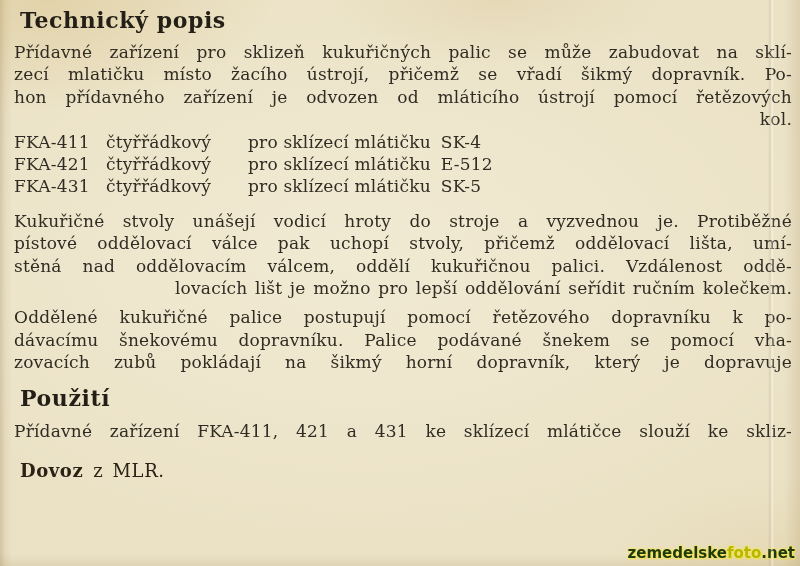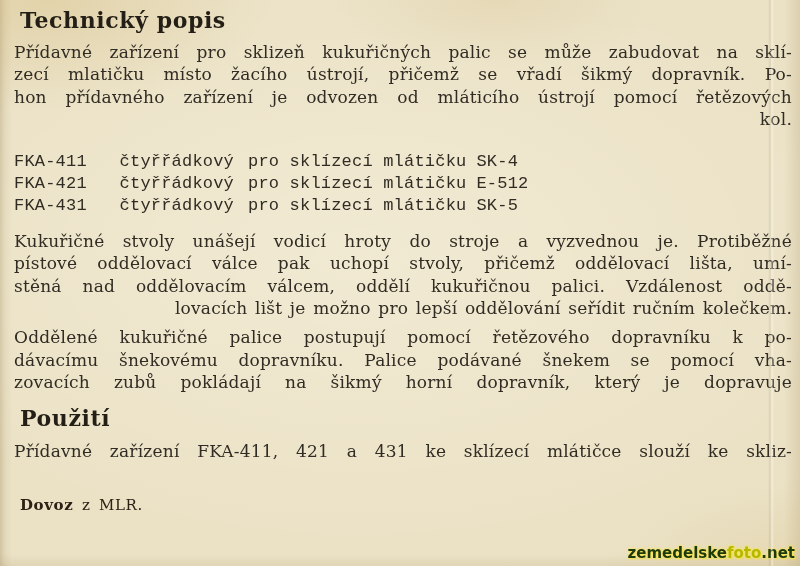--- a/index.html
+++ b/index.html
@@ -38,32 +38,32 @@
     white-space:nowrap;
     text-align:right;
   }
   .j{
     white-space:normal;
     text-align:justify;
     text-align-last:justify;
   }
   .p1{margin-top:8px;}
   .intro{margin-top:10px;padding-left:5px;}
-  .models{margin-top:20px;font-family:Liberation Mono, monospace;}
+  .models{margin-top:0;}
   .model-row{display:flex;font-size:17px;line-height:22.4px;letter-spacing:0.2px;}
   .m-model{width:92px;flex:none;}
-  .m-type{width:128px;flex:none;text-align:right;}
+  .m-type{width:128px;flex:none;}
   .m-desc{margin-left:14px;}
   .m-machine{margin-left:10px;}
   .p2{margin-top:12px;}
   .p3{margin-top:7px;}
   .p4{margin-top:9px;}
   .footer-line{
-    margin-top:32px;padding-left:6px;
-    font-size:15px;line-height:22.4px;letter-spacing:0.6px;word-spacing:3px;
+    margin-top:18px;padding-left:6px;
+    font-size:18px;line-height:22.4px;letter-spacing:0.6px;word-spacing:3px;
     font-weight:bold;color:#2b2115;
   }
   .footer-line .mlr{font-weight:normal;}
   .watermark{
     position:absolute;right:5px;bottom:4px;
     font-family:"DejaVu Sans","Liberation Sans",sans-serif;
     font-size:15px;font-weight:bold;letter-spacing:0px;
     text-shadow:0 0 3px #ffe95e, 0 0 2px #f5df3e, 1px 1px 2px #f0dc4a;
   }
 </style>

